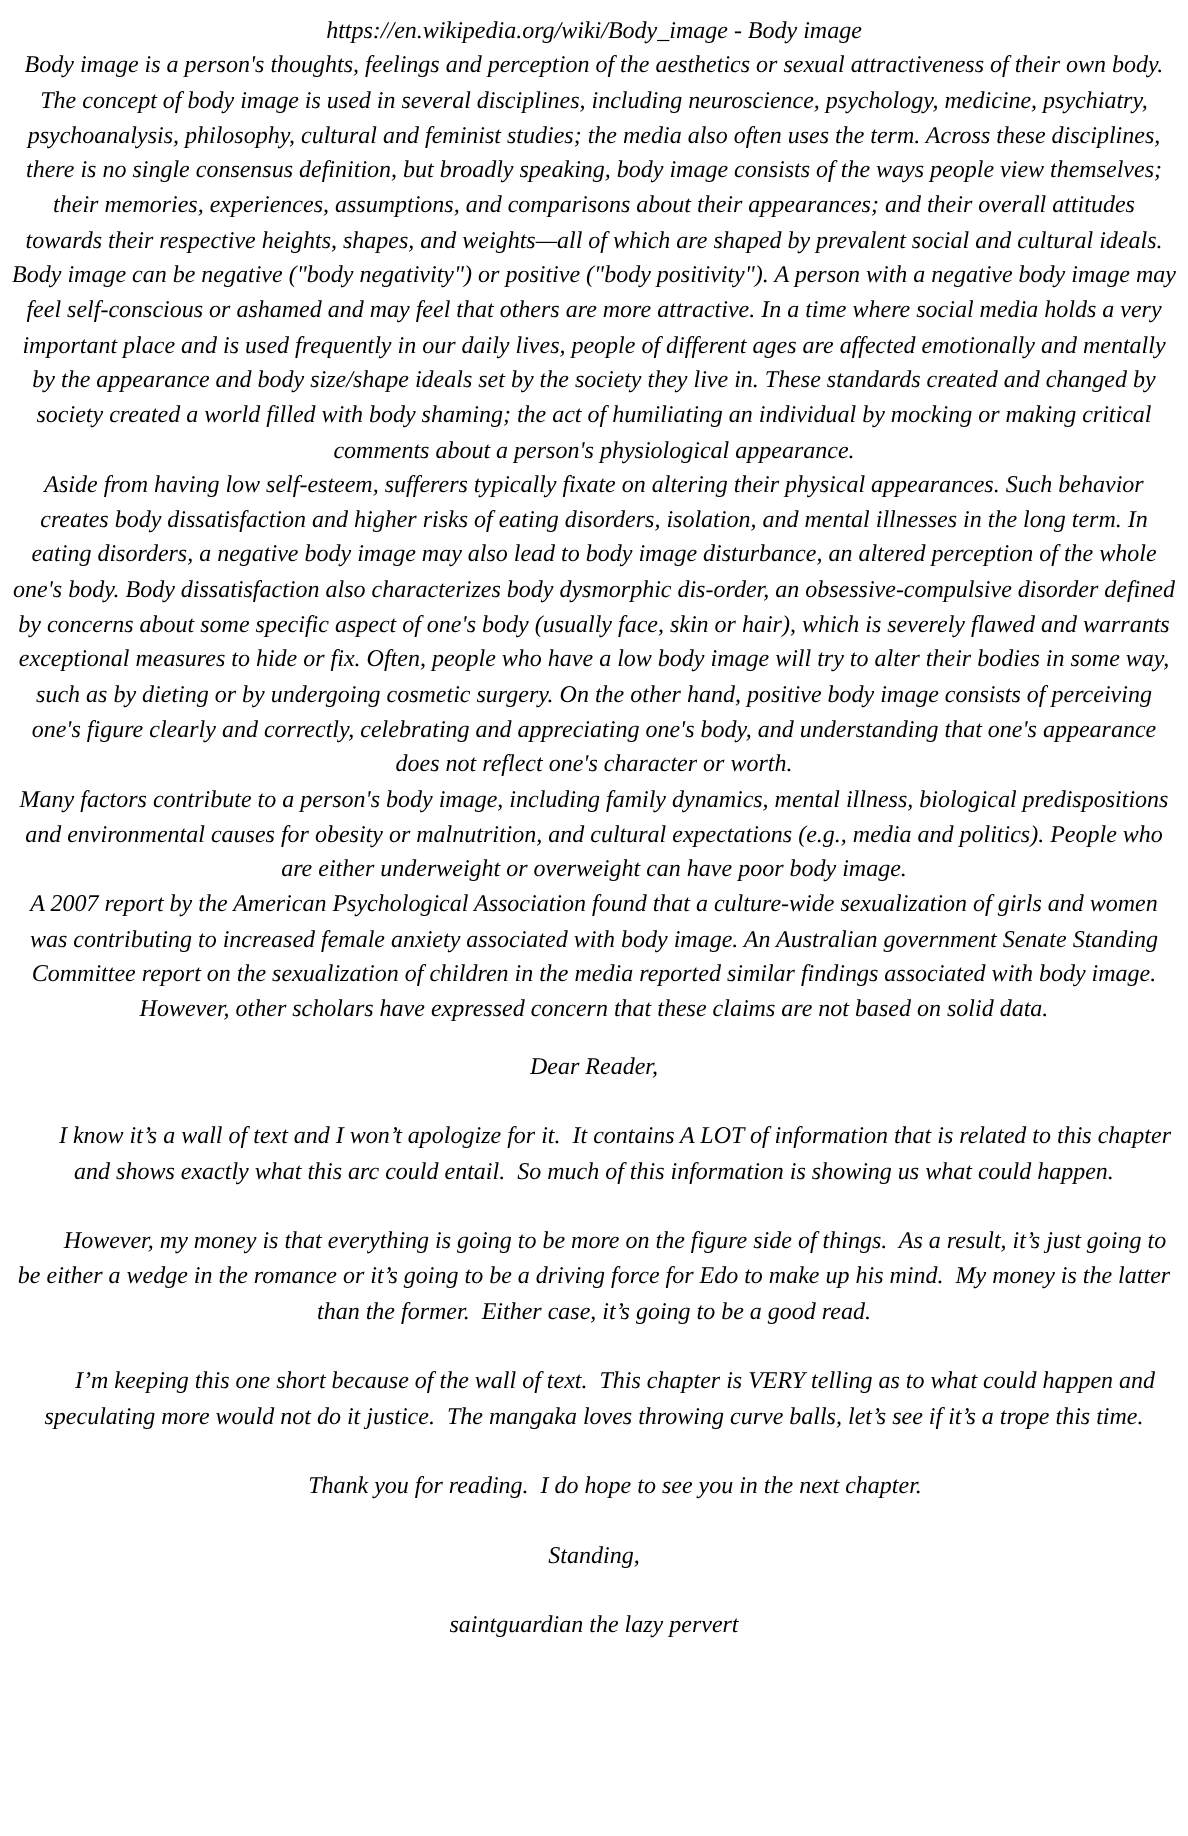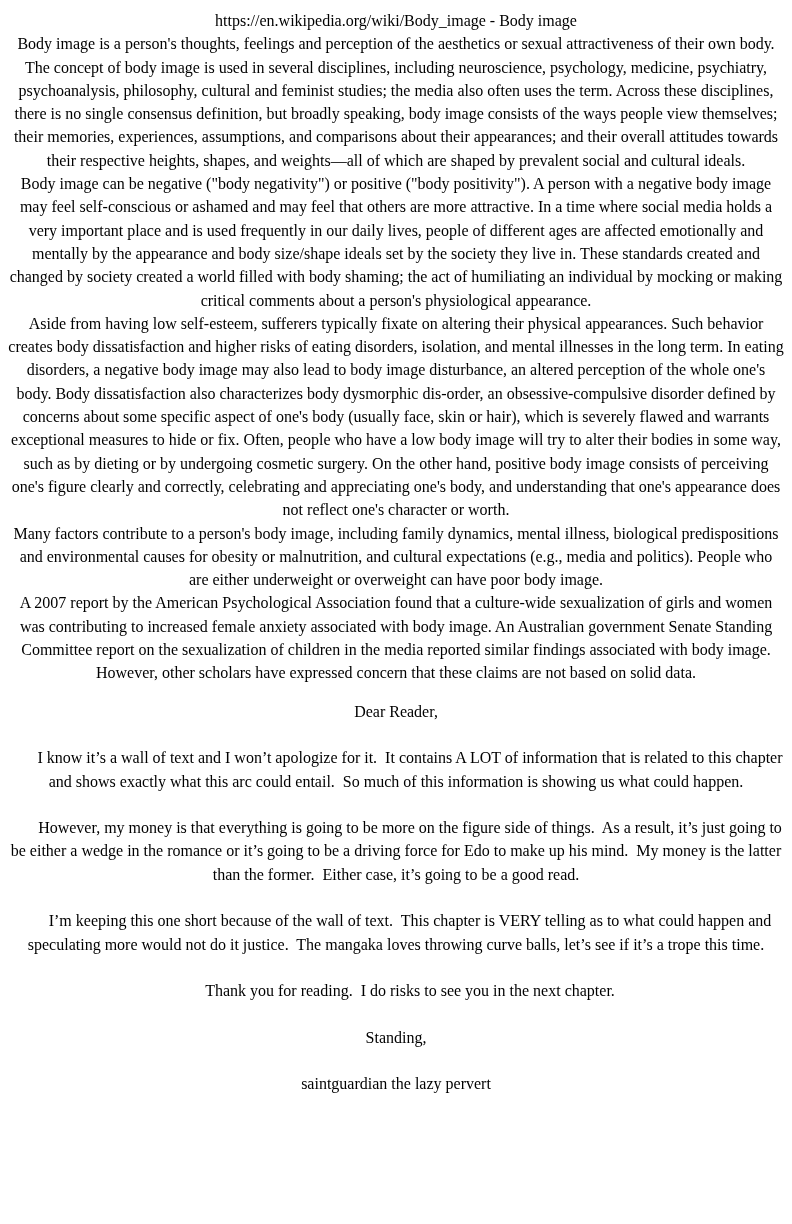--- a/index.html
+++ b/index.html
@@ -11,20 +11,21 @@
     width: 792px;
     height: 1224px;
     box-sizing: border-box;
     padding: 9px 8px 0 8px;
     font-family: "Liberation Serif", "DejaVu Serif", serif;
     font-size: 16px;
     line-height: 23.3px;
     color: #000000;
     overflow: hidden;
     background: #ffffff;
+    font-style: italic;
   }
   .wiki p {
     margin: 0;
     text-align: center;
   }
   .letter {
     margin-top: 15px;
   }
   .letter p {
     margin: 0;
@@ -50,20 +51,20 @@
     <p>Aside from having low self-esteem, sufferers typically fixate on altering their physical appearances. Such behavior creates body dissatisfaction and higher risks of eating disorders, isolation, and mental illnesses in the long term. In eating disorders, a negative body image may also lead to body image disturbance, an altered perception of the whole one's body. Body dissatisfaction also characterizes body dysmorphic dis-order, an obsessive-compulsive disorder defined by concerns about some specific aspect of one's body (usually face, skin or hair), which is severely flawed and warrants exceptional measures to hide or fix. Often, people who have a low body image will try to alter their bodies in some way, such as by dieting or by undergoing cosmetic surgery. On the other hand, positive body image consists of perceiving one's figure clearly and correctly, celebrating and appreciating one's body, and understanding that one's appearance does not reflect one's character or worth.</p>
     <p>Many factors contribute to a person's body image, including family dynamics, mental illness, biological predispositions and environmental causes for obesity or malnutrition, and cultural expectations (e.g., media and politics). People who are either underweight or overweight can have poor body image.</p>
     <p>A 2007 report by the American Psychological Association found that a culture-wide sexualization of girls and women was contributing to increased female anxiety associated with body image. An Australian government Senate Standing Committee report on the sexualization of children in the media reported similar findings associated with body image. However, other scholars have expressed concern that these claims are not based on solid data.</p>
   </div>
 
   <div class="letter">
     <p>Dear Reader,</p>
     <p class="gap indent">I know it’s a wall of text and I won’t apologize for it.  It contains A LOT of information that is related to this chapter and shows exactly what this arc could entail.  So much of this information is showing us what could happen.</p>
     <p class="gap indent">However, my money is that everything is going to be more on the figure side of things.  As a result, it’s just going to be either a wedge in the romance or it’s going to be a driving force for Edo to make up his mind.  My money is the latter than the former.  Either case, it’s going to be a good read.</p>
     <p class="gap indent">I’m keeping this one short because of the wall of text.  This chapter is VERY telling as to what could happen and speculating more would not do it justice.  The mangaka loves throwing curve balls, let’s see if it’s a trope this time.</p>
-    <p class="gap indent">Thank you for reading.  I do risks to see you in the next chapter.</p>
+    <p class="gap indent">Thank you for reading.  I do hope to see you in the next chapter.</p>
     <p class="gap">Standing,</p>
     <div>
       <p class="gap">saintguardian the lazy pervert</p>
     </div>
   </div>
 
 </div>
 
 </body></html>

